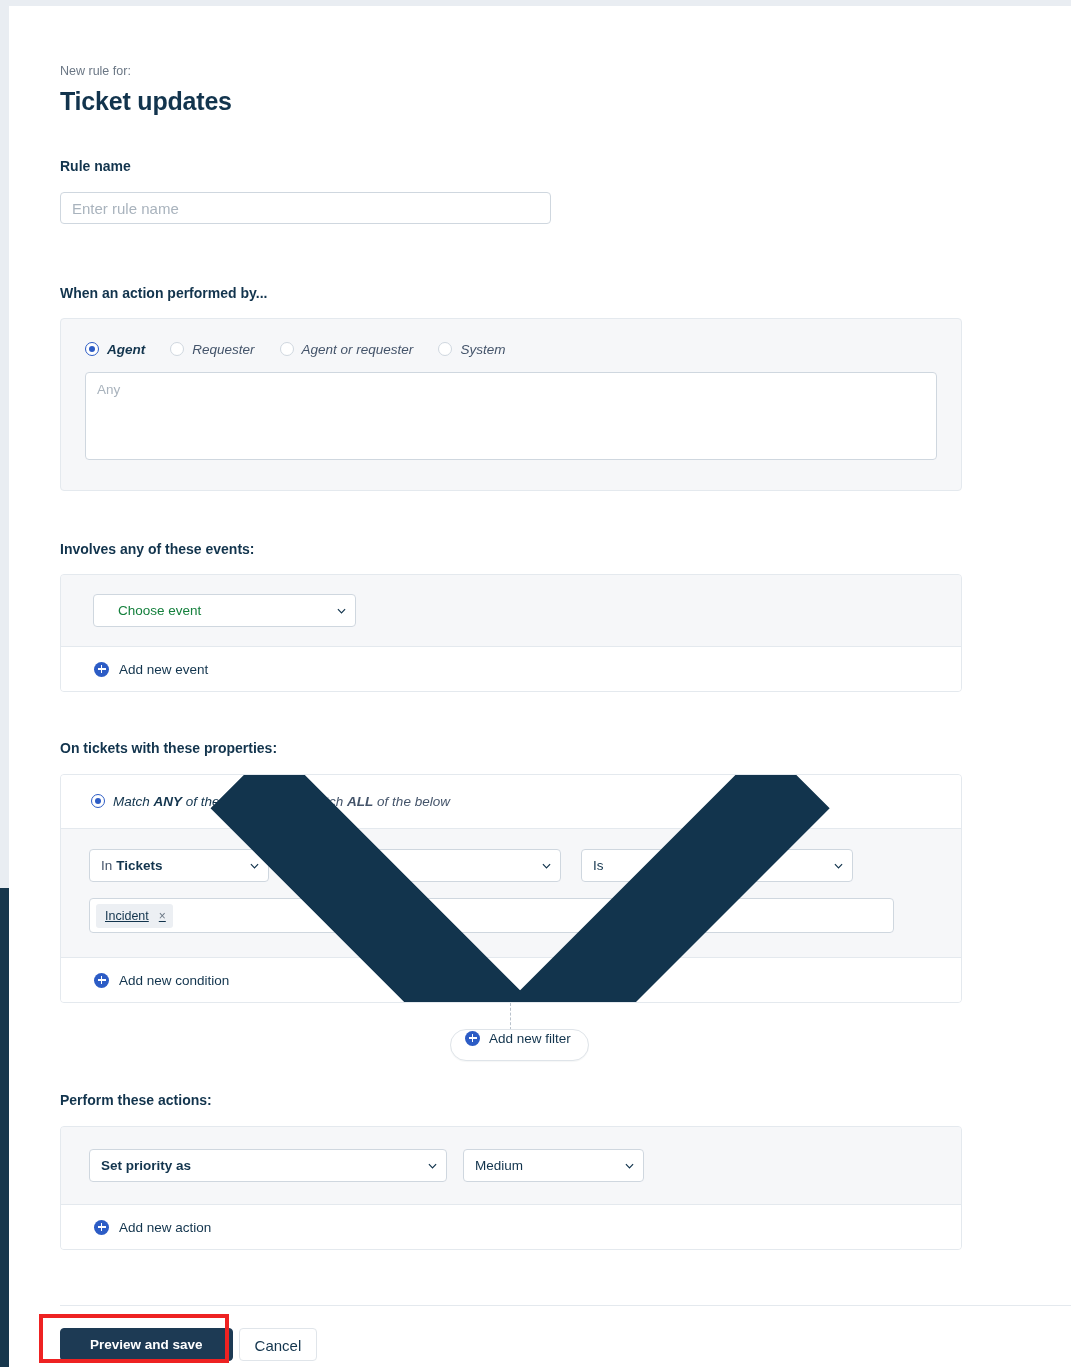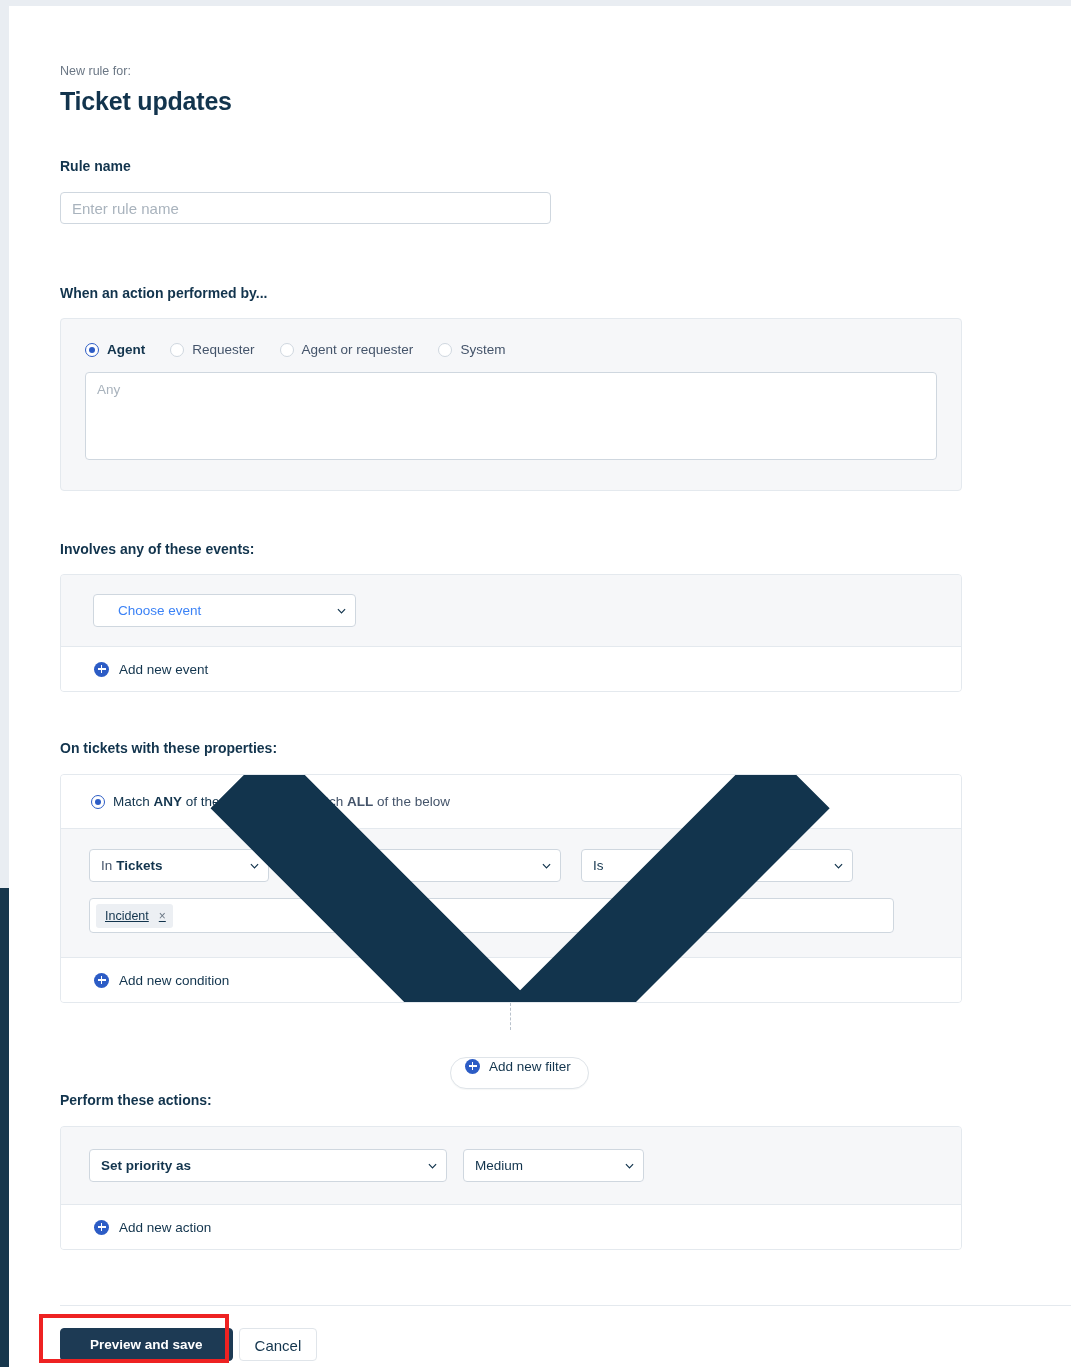--- a/index.html
+++ b/index.html
@@ -89,23 +89,24 @@
     background: #f6f7f9;
     overflow: hidden;
   }
   .panel-row-white { background: #ffffff; }
   .panel-row-gray  { background: #f6f7f9; }
   .panel-divider { border-top: 1px solid #e4e9ee; }
 
   
   .radio-row { display: flex; align-items: center; }
   .radio-opt {
-    display: flex; align-items: flex-end;
+    display: flex; align-items: flex-start;
     margin-right: 25px;
     cursor: pointer;
+    font-style: italic;
   }
   .radio-mark {
     width: 14px; height: 14px; border-radius: 50%;
     border: 1px solid #cfd7df; background: #fff;
     display: inline-block; position: relative;
     flex: 0 0 auto;
   }
   .radio-mark.checked { border: 1px solid #2c5cc5; }
   .radio-mark.checked::after {
     content: ""; position: absolute;
@@ -143,21 +144,21 @@
     border-radius: 4px;
     background: #ffffff;
     display: flex; align-items: center;
     padding: 0 26px 0 11px;
     font-size: 13.5px;
     color: #12344d;
     cursor: pointer;
     white-space: nowrap;
     overflow: hidden;
   }
-  .sel.placeholder { color: #3b82f6; padding-left: 24px; }
+  .sel.placeholder { color: #15803d; padding-left: 24px; }
   .sel .chev {
     position: absolute; right: 9px; top: 50%;
     margin-top: -3px;
     width: 9px; height: 6px;
     pointer-events: none;
   }
   .sel b { font-weight: bold; }
   .sel .pre { color: #44546a; font-weight: normal; margin-right: 4px; }
 
   
@@ -226,21 +227,20 @@
     position: absolute;
     left: 390px; top: 26px;
     height: 32px;
     border: 1px solid #dfe4e9;
     border-radius: 16px;
     background: #fff;
     display: inline-flex; align-items: center;
     padding: 0 17px 14px 14px;
     cursor: pointer;
     box-shadow: 0 1px 1px rgba(16,40,60,.04);
-    margin-top: 28px;
   }
   .filter-pill .add-label { margin-left: 9px; }
 
   
   .footer-divider {
     position: absolute;
     left: 51px; top: 1299px;
     width: 1011px; height: 1px;
     background: #e4e9ee;
   }

